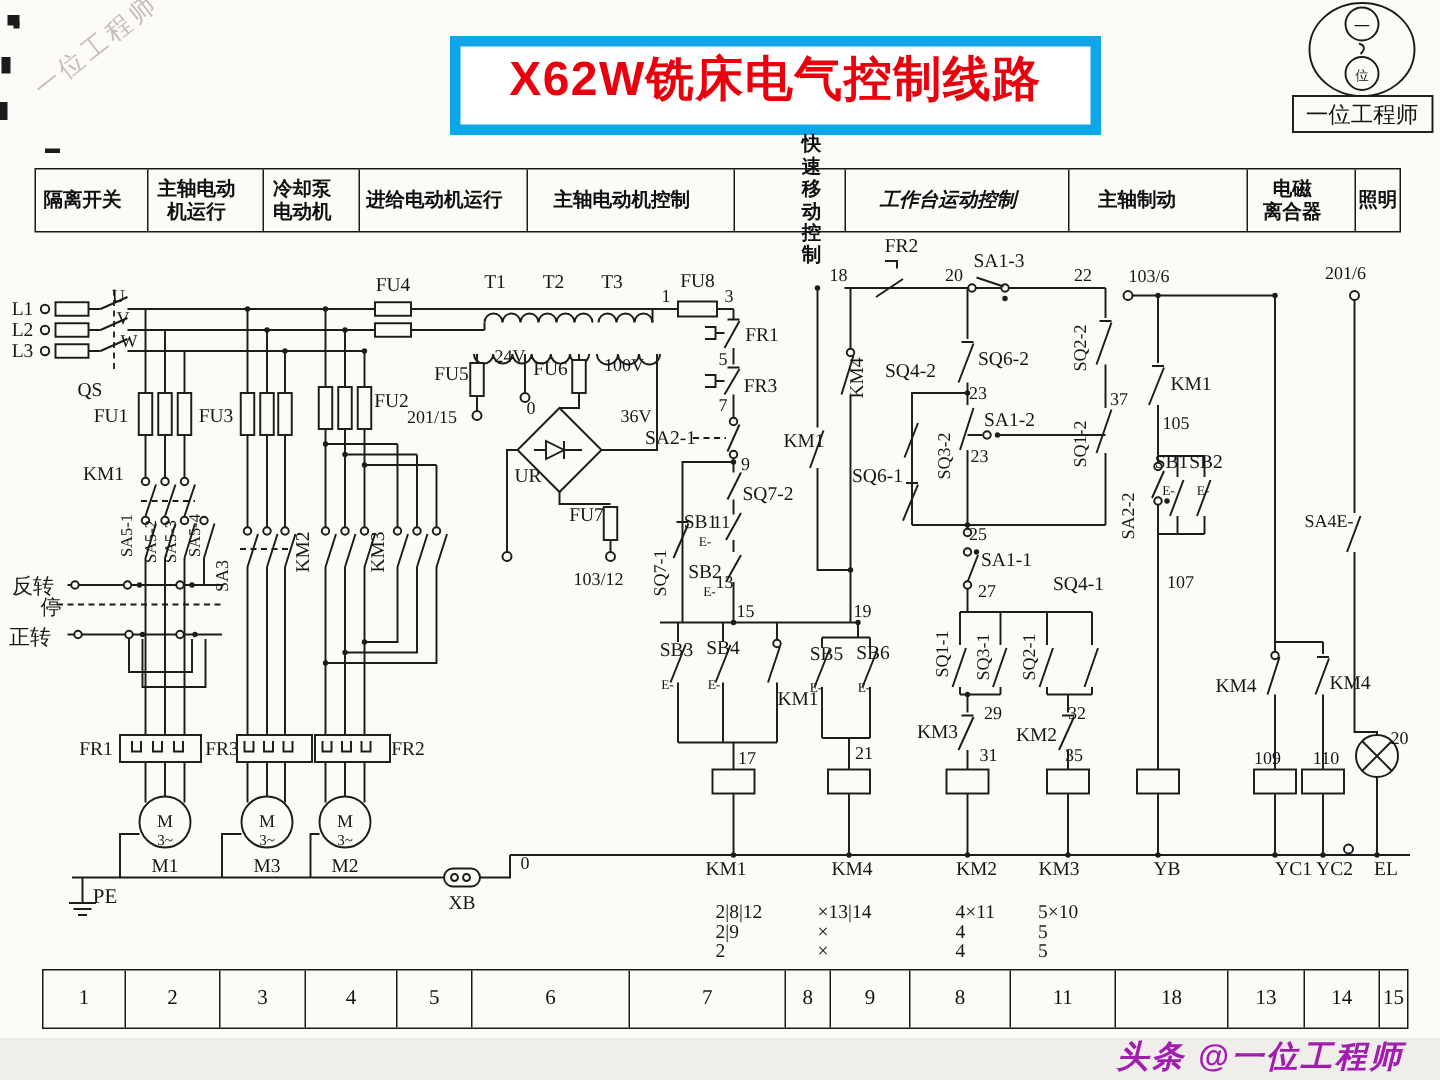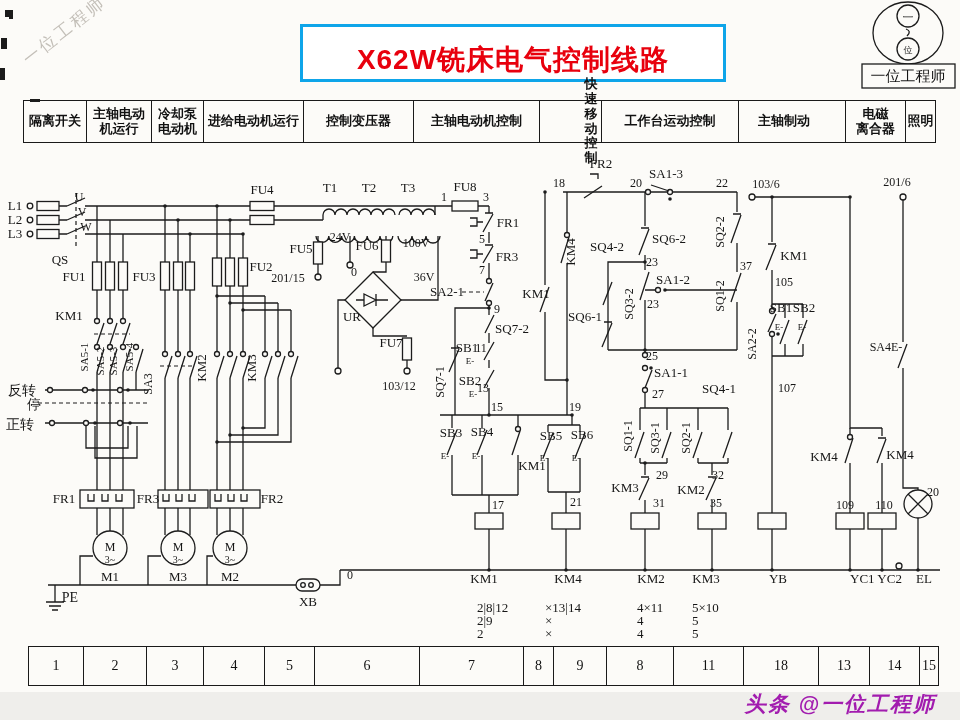--- a/index.html
+++ b/index.html
@@ -1,28 +1,28 @@
 <!DOCTYPE html>
 <html><head>
 <meta charset="utf-8">
 <style>
   html,body{margin:0;padding:0;}
   body{width:960px;height:720px;overflow:hidden;background:#efeeeb;
        font-family:"Liberation Serif","DejaVu Serif",serif;}
   #page{position:relative;width:960px;height:720px;background:#efeeeb;}
   #paper{position:absolute;left:0;top:0;width:960px;height:692px;background:#fcfbf8;}
   #title-box{position:absolute;left:300px;top:24px;width:420px;height:52px;
-      border:3px solid #0ea5e9;background:#fff;display:flex;align-items:flex-end;justify-content:center;
-      font-size:28px;font-weight:bold;color:#e8000d;letter-spacing:1px;
+      border:7px solid #0ea5e9;background:#fff;display:flex;align-items:flex-start;justify-content:center;
+      font-size:32px;font-weight:bold;color:#e8000d;letter-spacing:1px;
       font-family:"Liberation Sans","DejaVu Sans",sans-serif;}
   #corner-mark{position:absolute;left:18px;top:52px;color:#c3bfb8;font-size:17px;
       transform:rotate(-38deg);transform-origin:left top;letter-spacing:3px;}
   #logo{position:absolute;left:855px;top:0;width:105px;height:95px;}
-  #header-table{position:absolute;left:23px;top:100px;height:41px;display:flex;
-      border:1.6px solid #1a1a1a;background:transparent;box-sizing:content-box;}
+  #header-table{position:absolute;left:23px;top:112px;height:41px;display:flex;
+      border:1.6px solid #1a1a1a;background:transparent;box-sizing:content-box;gap:12px;}
   .hcell{height:100%;display:flex;align-items:center;justify-content:center;text-align:center;
       font-size:13px;font-weight:600;color:#111;white-space:pre-line;line-height:1.15;
       border-left:1.6px solid #1a1a1a;box-sizing:border-box;}
   .hcell:first-child{border-left:none;}
   #footer-table{position:absolute;left:28px;top:646px;height:38px;display:flex;
       border:1.6px solid #1a1a1a;box-sizing:content-box;}
   .fcell{height:100%;display:flex;align-items:center;justify-content:center;
       font-size:14px;color:#111;border-left:1.6px solid #1a1a1a;box-sizing:border-box;}
   .fcell:first-child{border-left:none;}
   #schematic-svg{position:absolute;left:0;top:0;width:960px;height:720px;}
@@ -59,25 +59,24 @@
     <text x="53" y="81" text-anchor="middle" font-size="15" class="lbl">一位工程师</text>
   </svg>
 
   <div id="header-table">
       <div class="hcell" style="width: 62px;">隔离开关</div>
       <div class="hcell" style="width: 65px;">主轴电动
 机运行</div>
       <div class="hcell" style="width: 52px;">冷却泵
 电动机</div>
       <div class="hcell" style="width: 100px;">进给电动机运行</div>
-      <div class="hcell" style="width: 110px;">控制变压器</div>
       <div class="hcell" style="width: 126px;">主轴电动机控制</div>
       <div class="hcell" style="width: 62px; padding-left: 41px;">快速移
 动控制</div>
-      <div class="hcell" style="width: 137px;">工作台运动控制</div>
+      <div class="hcell" style="width: 137px; font-style: italic;">工作台运动控制</div>
       <div class="hcell" style="width: 91px;">主轴制动</div>
       <div class="hcell" style="width: 60px; margin-left: 16px;">电磁
 离合器</div>
       <div class="hcell" style="width: 30px;">照明</div>
     </div>
 
   <svg id="schematic-svg" viewBox="0 0 960 720">
 
     <g>
       <rect x="5" y="10" width="8" height="7" class="art"></rect>

